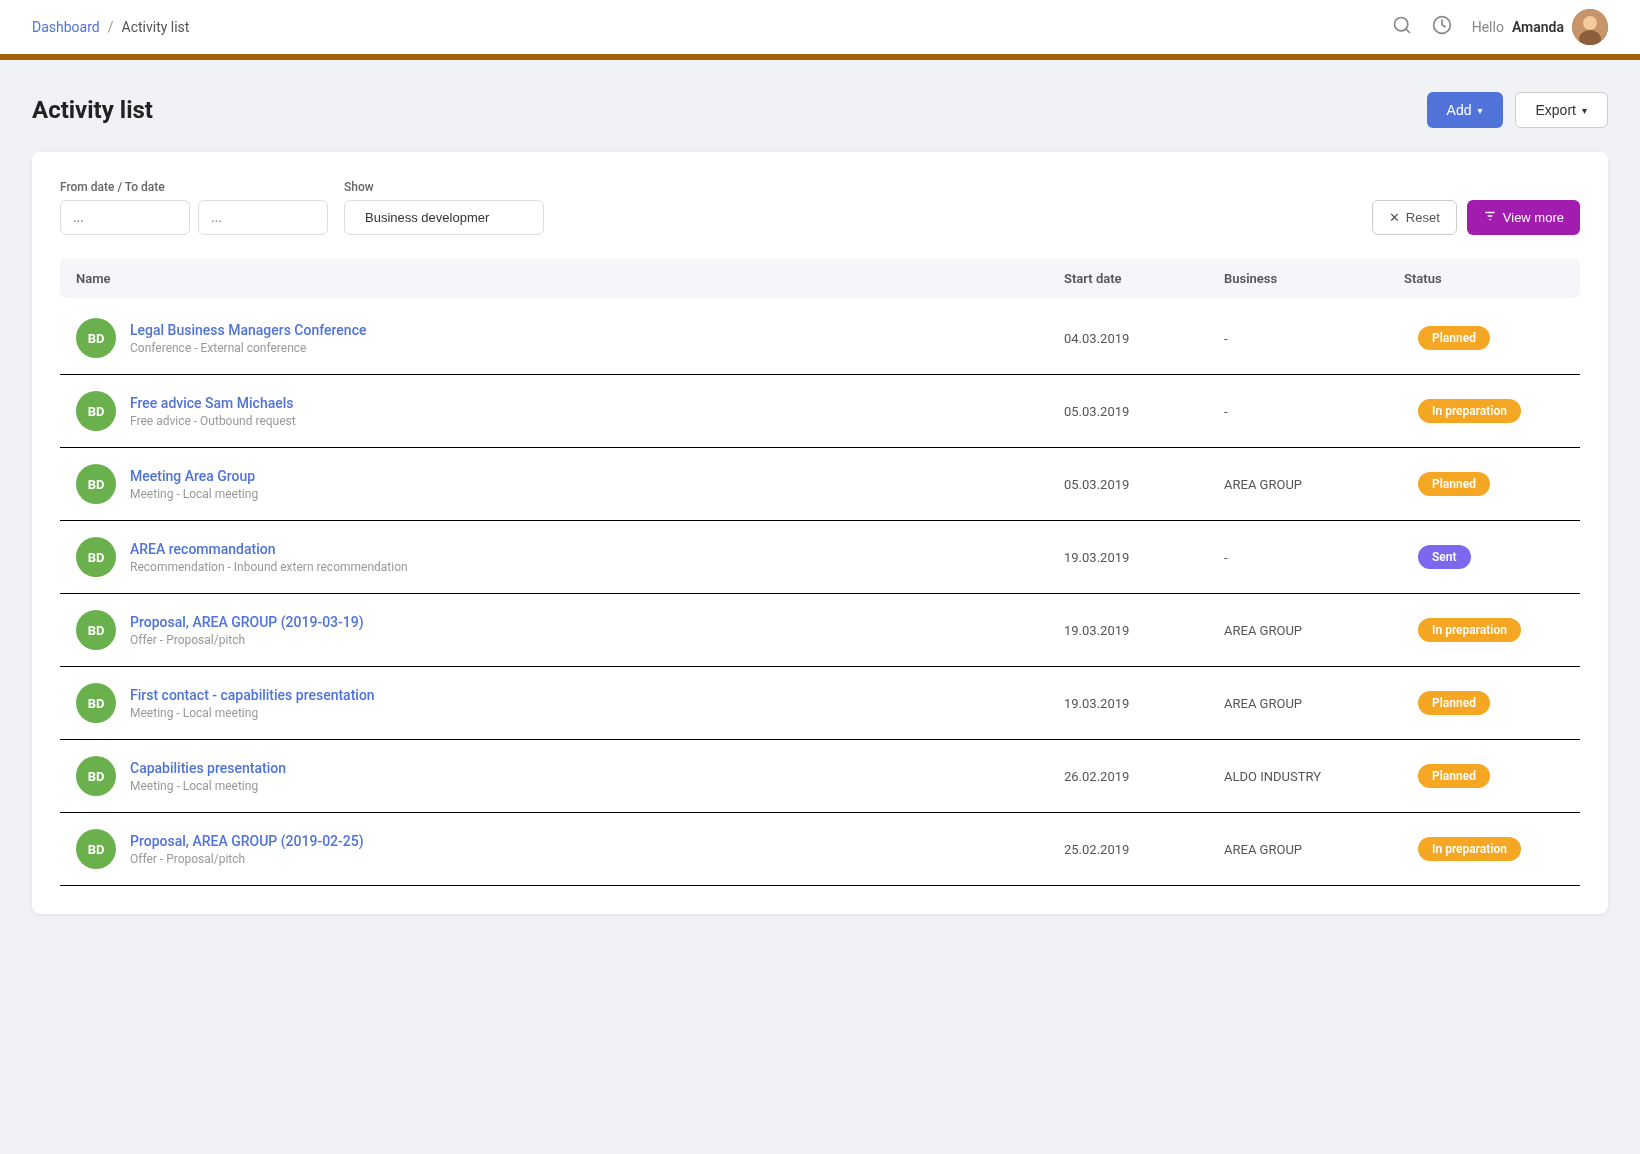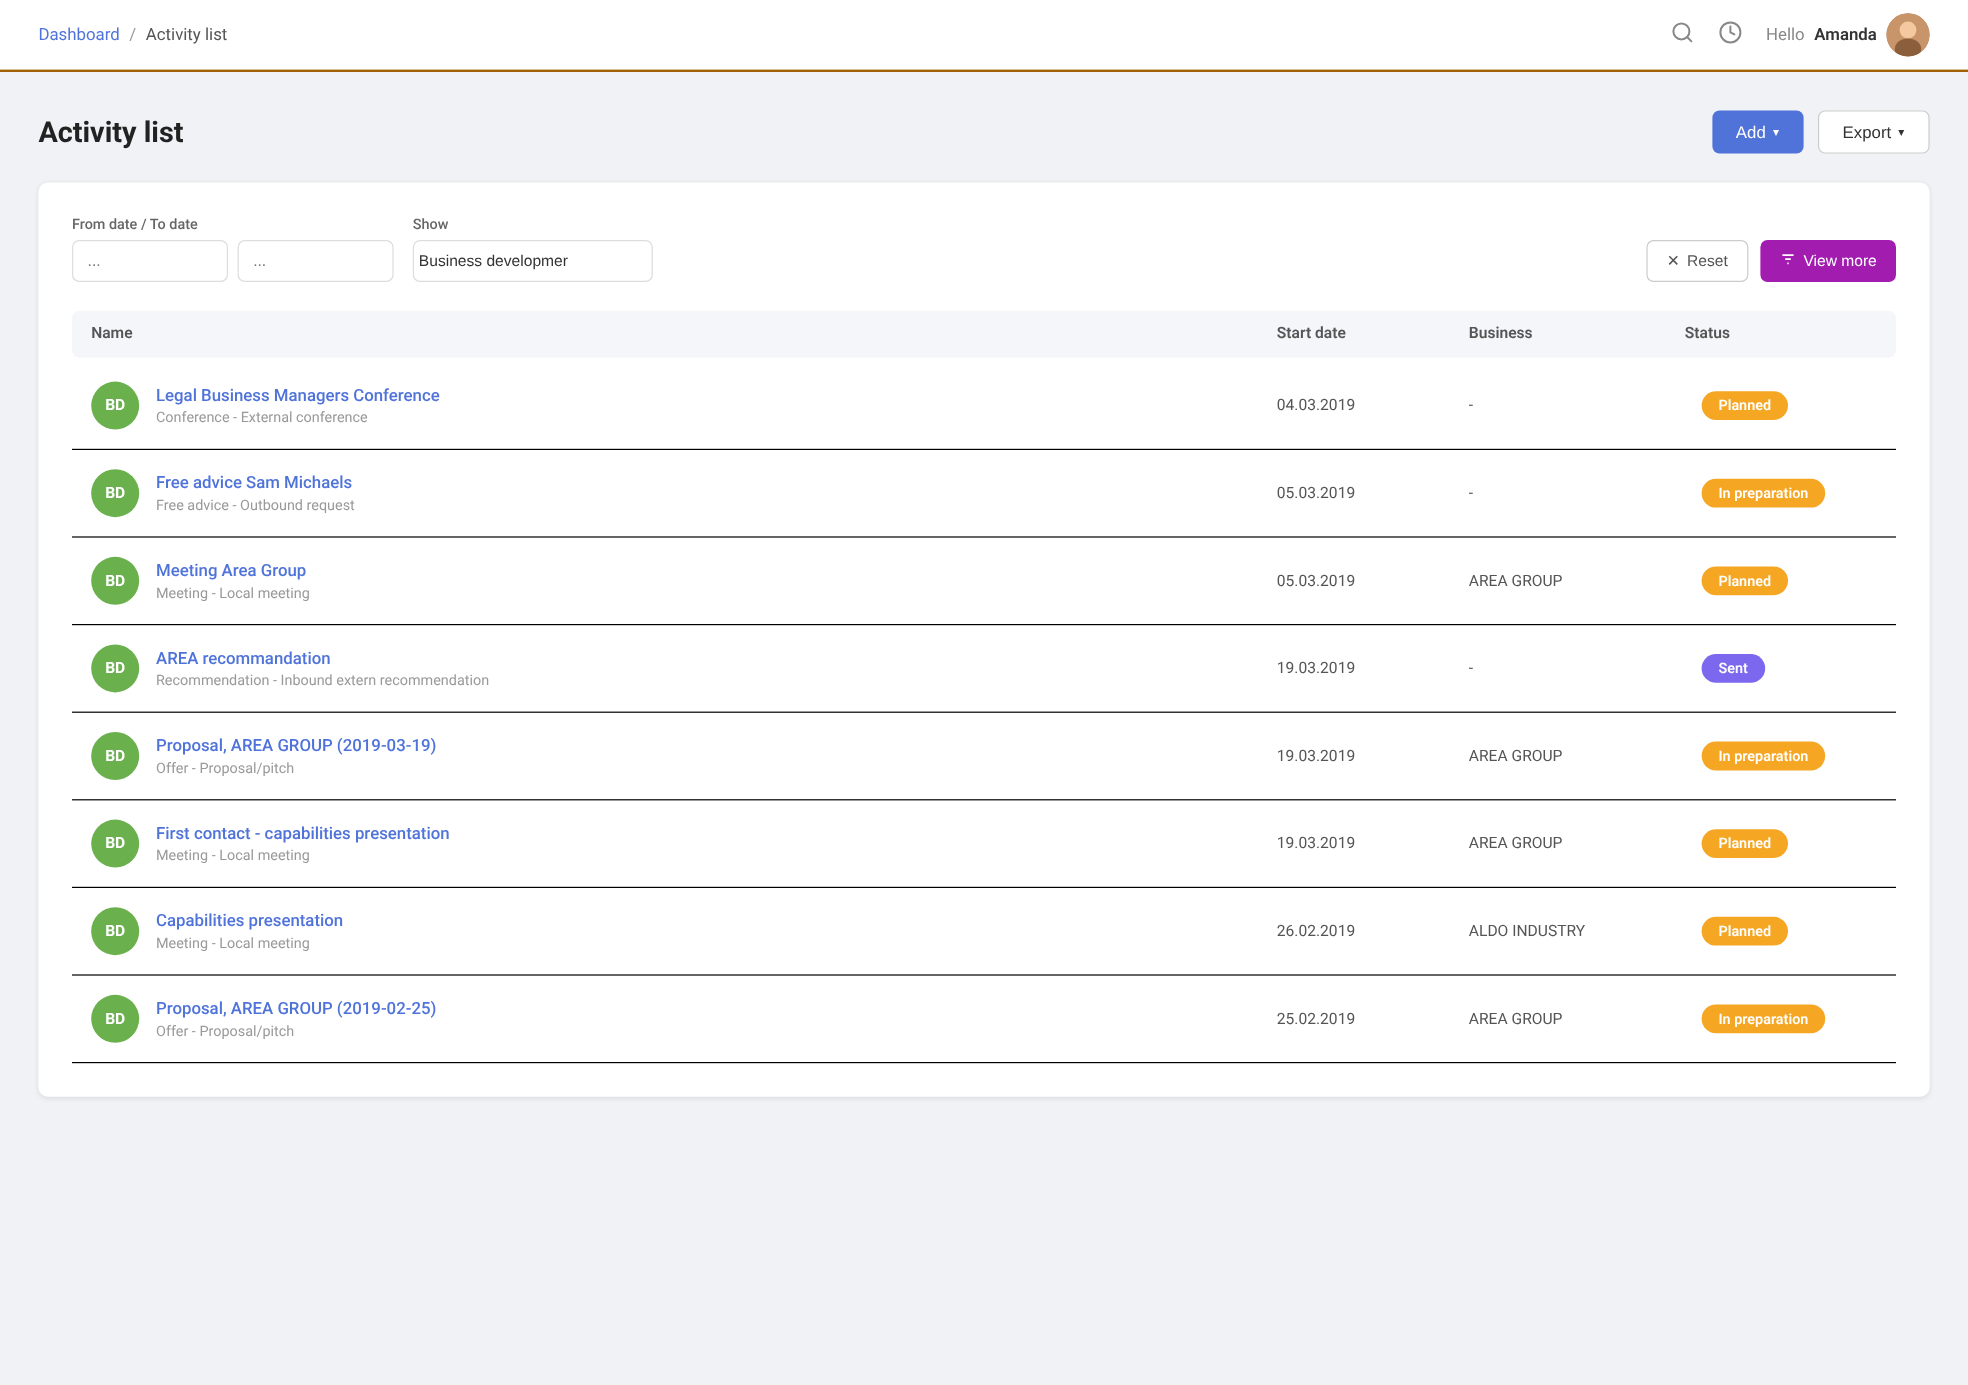--- a/index.html
+++ b/index.html
@@ -10,21 +10,21 @@
       font-size: 14px;
     }
     
     .header {
       background: #fff;
       height: 60px;
       display: flex;
       align-items: center;
       justify-content: space-between;
       padding: 0 32px;
-      border-bottom: 2px solid #a16207;
+      border-bottom: 6px solid #a16207;
     }
     .breadcrumb {
       display: flex;
       align-items: center;
       gap: 8px;
       font-size: 14px;
     }
     .breadcrumb-dashboard {
       color: #4f73d9;
       cursor: pointer;
@@ -145,21 +145,21 @@
       gap: 6px;
     }
     .filter-label {
       font-size: 12px;
       color: #666;
       font-weight: 500;
     }
     .filter-input {
       border: 1px solid #ddd;
       border-radius: 6px;
-      padding: 9px 4px;
+      padding: 9px 20px;
       font-size: 13px;
       color: #333;
       outline: none;
       width: 200px;
     }
     .filter-date-group {
       display: flex;
       flex-direction: column;
       gap: 6px;
     }

